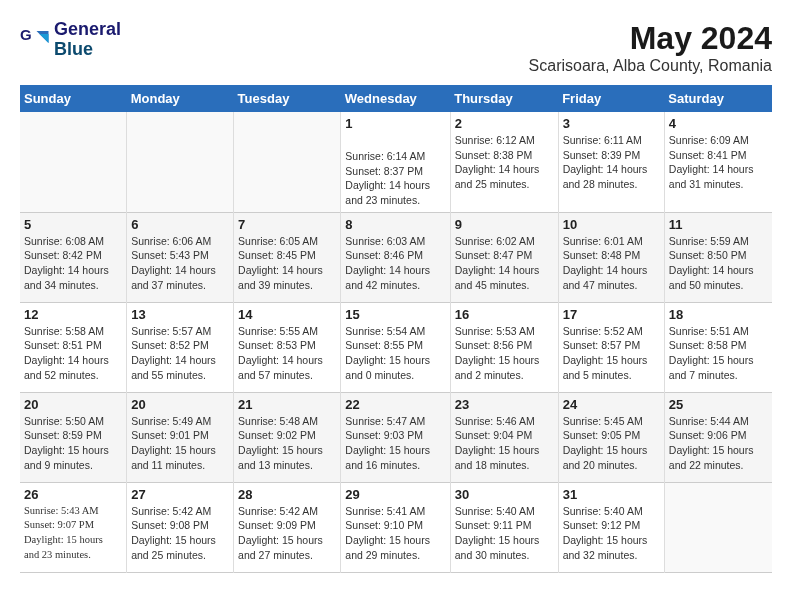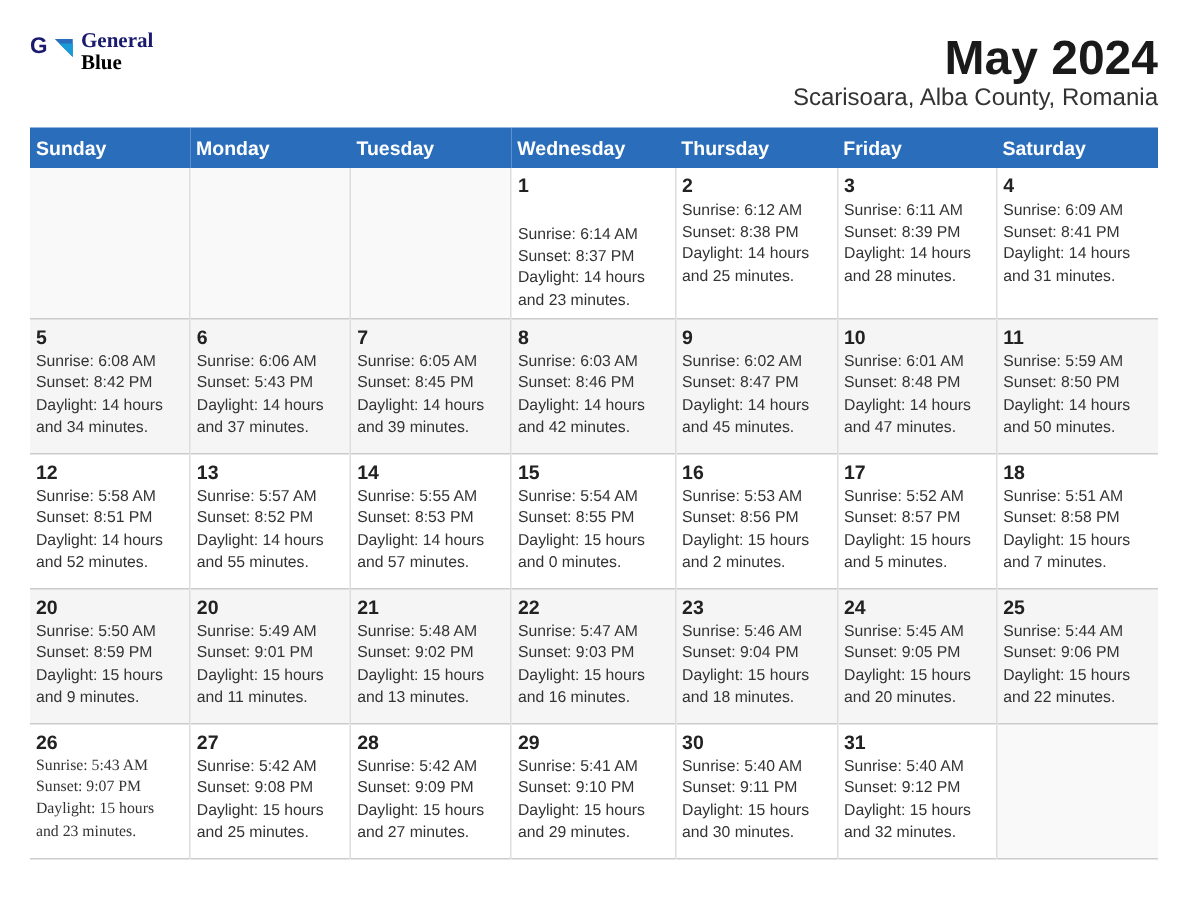--- a/index.html
+++ b/index.html
@@ -15,28 +15,27 @@
       justify-content: space-between;
       align-items: flex-start;
       margin-bottom: 10px;
     }
     .logo {
       display: flex;
       align-items: center;
       gap: 4px;
     }
     .logo-text {
-      font-size: 14px;
+      font-size: 18px;
       color: #1a1a6e;
       font-weight: bold;
       line-height: 1.1;
-      font-family: Liberation Serif, serif;
     }
     .logo-text span {
-      color: #000000;
+      color: #0c4a6e;
       margin-top: 29px;
     }
     .logo-icon {
       width: 30px;
       height: 30px;
     }
     .title-block {
       text-align: right;
     }
     .main-title {

